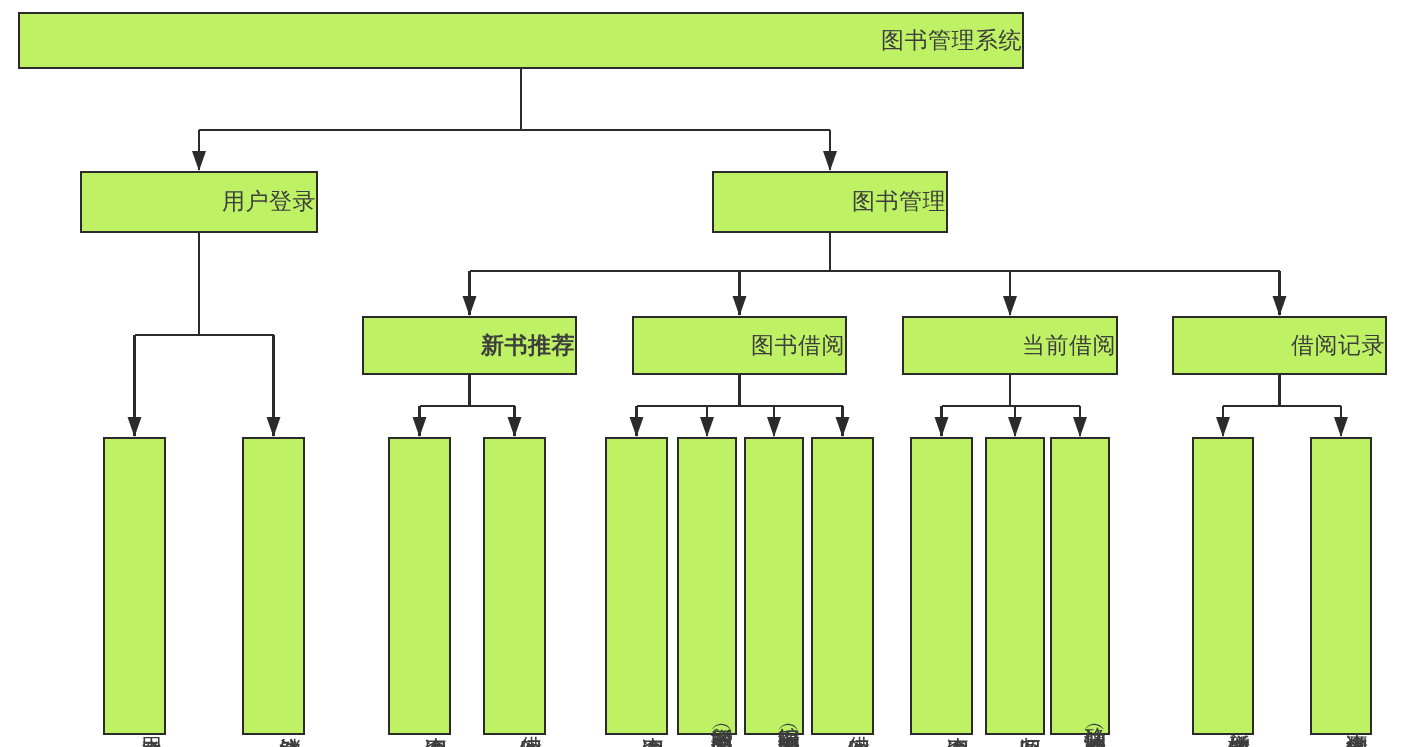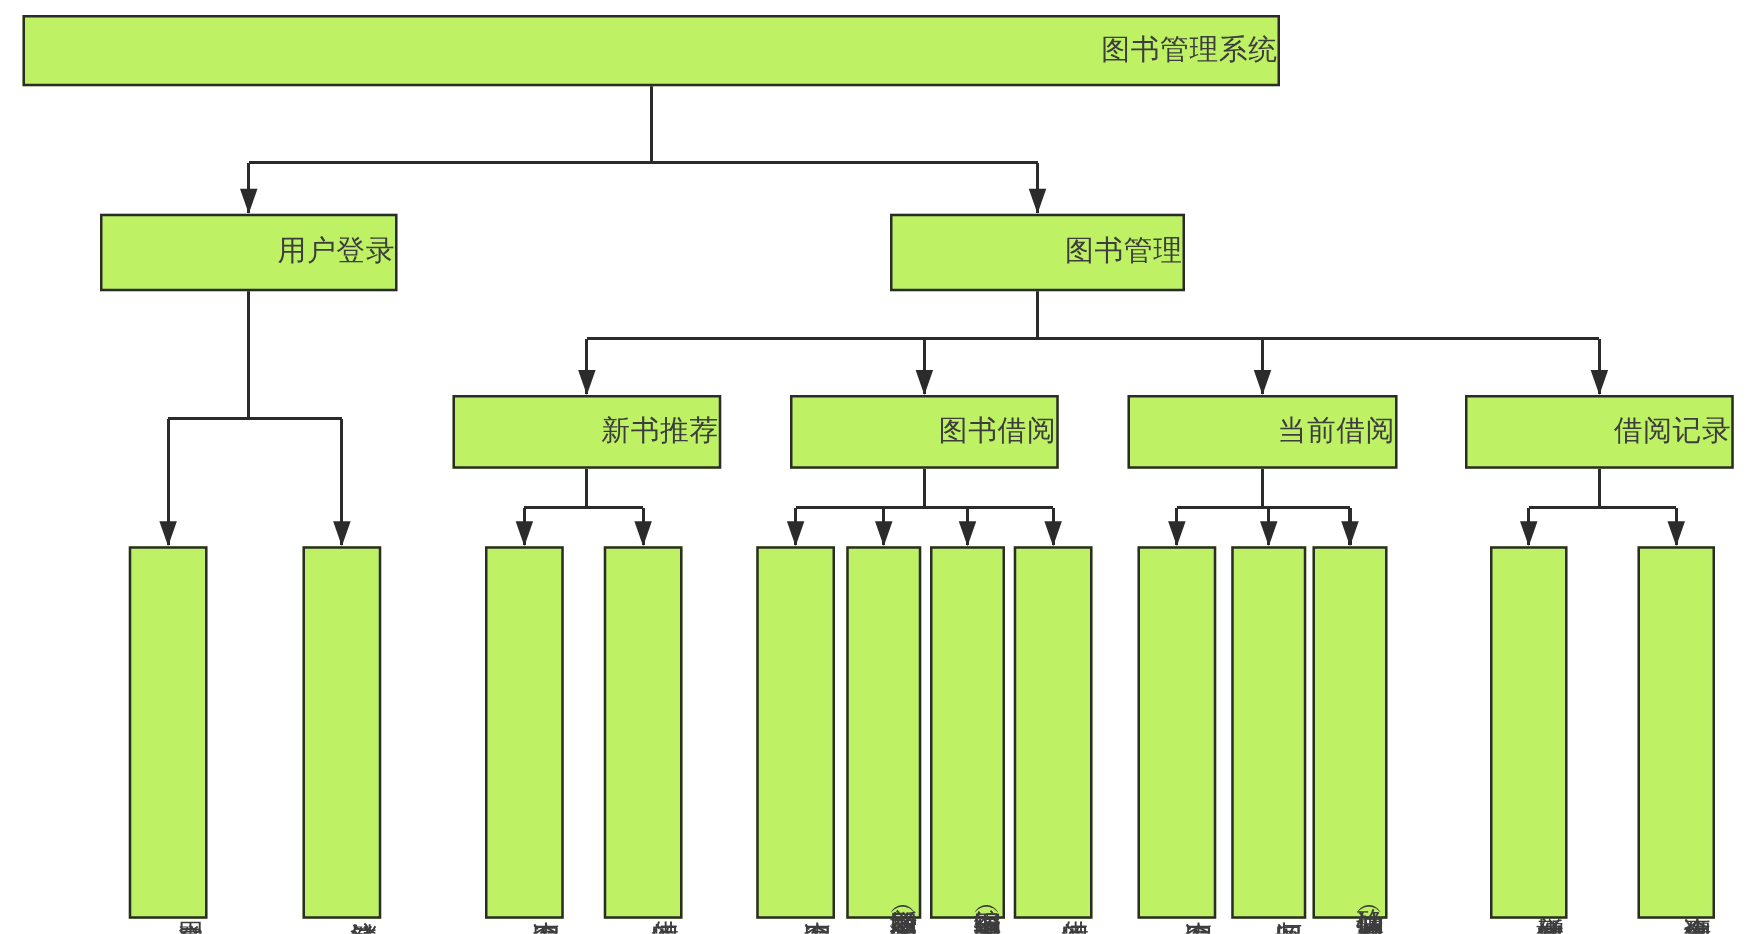--- a/index.html
+++ b/index.html
@@ -131,21 +131,21 @@
   <div id="nodes">
       <div class="node horiz" style="left: 18px; top: 12px; width: 1006px; height: 57px; border-color: rgb(43, 43, 43); color: rgb(61, 61, 61);">
         <span class="lbl">图书管理系统</span>
       </div>
       <div class="node horiz" style="left: 80px; top: 171px; width: 238px; height: 62px; border-color: rgb(43, 43, 43); color: rgb(61, 61, 61);">
         <span class="lbl">用户登录</span>
       </div>
       <div class="node horiz" style="left: 712px; top: 171px; width: 236px; height: 62px; border-color: rgb(43, 43, 43); color: rgb(61, 61, 61);">
         <span class="lbl">图书管理</span>
       </div>
-      <div class="node horiz" style="left: 362px; top: 316px; width: 215px; height: 59px; border-color: rgb(43, 43, 43); color: rgb(61, 61, 61);">
+      <div class="node horiz" style="left: 362px; top: 316px; width: 215px; height: 59px; border-color: rgb(43, 43, 43); color: rgb(61, 61, 61); font-weight: bold;">
         <span class="lbl">新书推荐</span>
       </div>
       <div class="node horiz" style="left: 632px; top: 316px; width: 215px; height: 59px; border-color: rgb(43, 43, 43); color: rgb(61, 61, 61);">
         <span class="lbl">图书借阅</span>
       </div>
       <div class="node horiz" style="left: 902px; top: 316px; width: 216px; height: 59px; border-color: rgb(43, 43, 43); color: rgb(61, 61, 61); padding-left: 11px;">
         <span class="lbl">当前借阅</span>
       </div>
       <div class="node horiz" style="left: 1172px; top: 316px; width: 215px; height: 59px; border-color: rgb(43, 43, 43); color: rgb(61, 61, 61);">
         <span class="lbl">借阅记录</span>

